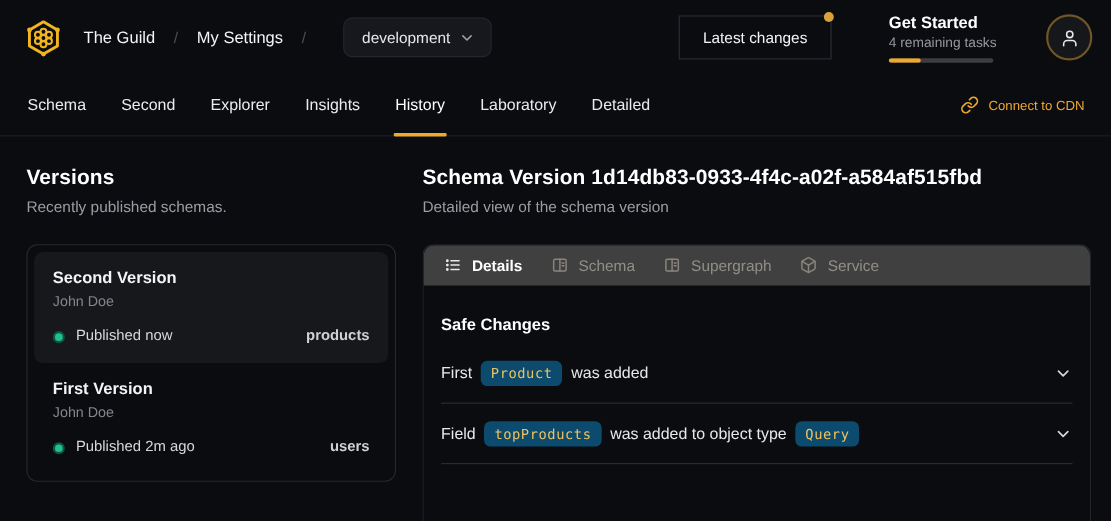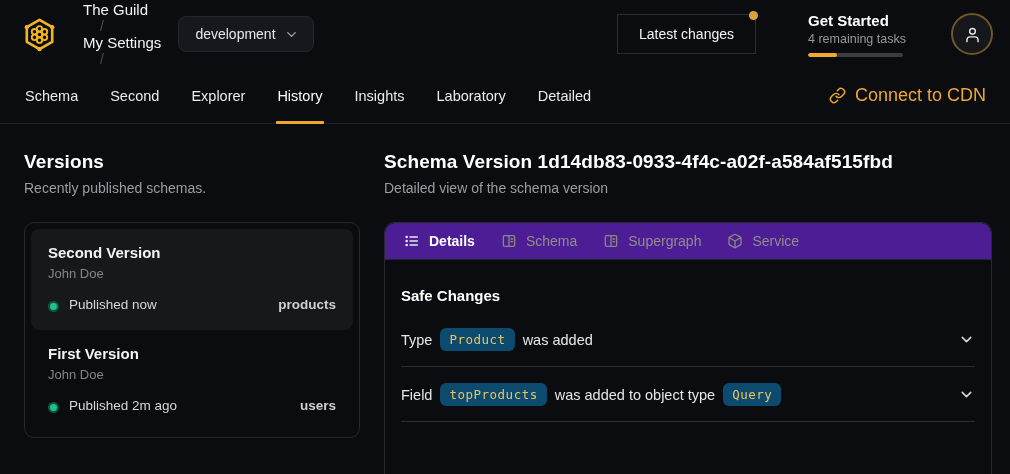--- a/index.html
+++ b/index.html
@@ -8,21 +8,21 @@
     background:#0a0c10;
     color:#f4f4f5;
     font-family:"Liberation Sans","DejaVu Sans",sans-serif;
     font-size:14px;
   }
   svg { display:block; }
 
   
   .header { height:68px; display:flex; align-items:center; padding:0 17px 0 21px; }
   .logo { width:37px; height:37px; flex:none; }
-  .crumbs { display:flex; margin-left:25px;flex-direction:column; }
+  .crumbs { display:flex; align-items:center; margin-left:18px; }
   .crumb { font-size:15px; font-weight:500; color:#f4f4f5; cursor:pointer; }
   .crumb-sep { color:#4c4f56; margin:0 17px; font-size:14px; }
   .target-select {
     display:flex; align-items:center; gap:8px; margin-left:17px;
     background:#16181d; border:1px solid #23262b; border-radius:8px;
     padding:9px 14px 9px 16px; color:#e8e8ea; font-size:14px; cursor:pointer;
   }
   .header-right { margin-left:auto; display:flex; align-items:center; }
   .latest-btn {
     position:relative; background:transparent; border:1px solid #2b2e34;
@@ -48,21 +48,21 @@
   .nav { height:56px; display:flex; align-items:stretch; padding:0 24px 0 24px; border-bottom:1px solid #1d2026; }
   .nav-tab {
     display:flex; align-items:center; margin-right:30px; font-size:14.5px;
     color:#ebebed; cursor:pointer; position:relative; padding:0 1px;
   }
   .nav-tab.active { color:#ffffff; font-weight:500; }
   .nav-tab.active::after {
     content:""; position:absolute; left:0; right:0; bottom:-1px; height:3px;
     background:#efa92d; border-radius:1px;
   }
-  .cdn-link { margin-left:auto; display:flex; align-items:center; gap:9px; color:#f0a62f; font-size:18px; cursor:pointer; }
+  .cdn-link { margin-left:auto; display:flex; align-items:center; gap:9px; color:#f0a62f; font-size:12px; cursor:pointer; }
 
   
   .main { display:flex; padding:20px 18px 0 24px; }
   .col-left { width:336px; flex:none; margin-right:24px; }
   .col-right { flex:1; min-width:0; }
   .panel-title { font-size:19px; font-weight:700; color:#ffffff; margin-top:7px; letter-spacing:.1px; }
   .panel-sub { font-size:14px; color:#9b9da3; margin-top:7px; }
 
   .versions-box {
     margin-top:26px; border:1px solid #26282d; border-radius:10px; padding:6px;
@@ -75,21 +75,21 @@
   .v-dot { width:11px; height:11px; border-radius:50%; background:#1fc08a; border:2px solid #0d5740; flex:none; }
   .v-pub { font-size:13.5px; color:#d6d7db; margin-left:10px; }
   .v-service { margin-left:auto; font-size:13.5px; font-weight:700; color:#cfd0d5; }
 
   .detail-panel {
     margin-top:26px; border:1px solid #26282d; border-bottom:none;
     border-radius:10px 10px 0 0; height:253px; overflow:hidden;
     display:flex; flex-direction:column;
   }
   .detail-tabs {
-    height:37px; flex:none; background:#4c1d95; border-bottom:1px solid #24262b;
+    height:37px; flex:none; background:#404040; border-bottom:1px solid #24262b;
     display:flex; align-items:center; padding:0 6px; border-radius:10px 10px 0 0;
   }
   .dtab { display:flex; align-items:center; gap:9px; padding:0 13px; font-size:14px; color:#918e88; cursor:pointer; height:100%; }
   .dtab.active { color:#ffffff; font-weight:600; }
   .dtab .ticon { color:#8a867e; }
   .dtab.active .ticon { color:#e8e8ea; }
   .detail-content { padding:16px 16px 0 16px; }
   .section-title { font-size:15px; font-weight:700; color:#ffffff; margin:11px 0 8px 0; }
   .change-row {
     display:flex; align-items:center; padding:16px 0 15px 0;
@@ -159,22 +159,22 @@
         </svg>
       </span>
     </div>
   </div>
 </div>
 
 <div class="nav">
   <div class="nav-tab">Schema</div>
   <div class="nav-tab">Second</div>
   <div class="nav-tab">Explorer</div>
+  <div class="nav-tab">Insights</div>
   <div class="nav-tab active">History</div>
-  <div class="nav-tab">Insights</div>
   <div class="nav-tab">Laboratory</div>
   <div class="nav-tab">Detailed</div>
 
   <div class="cdn-link">
     <span>
       <svg width="17" height="17" viewBox="0 0 24 24" fill="none" stroke="#f0a62f" stroke-width="2.1" stroke-linecap="round" stroke-linejoin="round">
         <path d="M10 13a5 5 0 0 0 7.54.54l3-3a5 5 0 0 0-7.07-7.07l-1.72 1.71"></path>
         <path d="M14 11a5 5 0 0 0-7.54-.54l-3 3a5 5 0 0 0 7.07 7.07l1.71-1.71"></path>
       </svg>
     </span>
@@ -264,21 +264,21 @@
             </svg>
           </span>
           <span>Service</span>
         </div>
       </div>
 
       <div class="detail-content">
         <div class="section-title">Safe Changes</div>
 
         <div class="change-row">
-          <span>Type</span>
+          <span>First</span>
           <span class="code-chip">Product</span>
           <span>was added</span>
           <span class="chev">
             <svg width="17" height="17" viewBox="0 0 24 24" fill="none" stroke="currentColor" stroke-width="2.2" stroke-linecap="round" stroke-linejoin="round">
                 <polyline points="6 9 12 15 18 9"></polyline>
               </svg>
           </span>
         </div>
 
         <div class="change-row">

